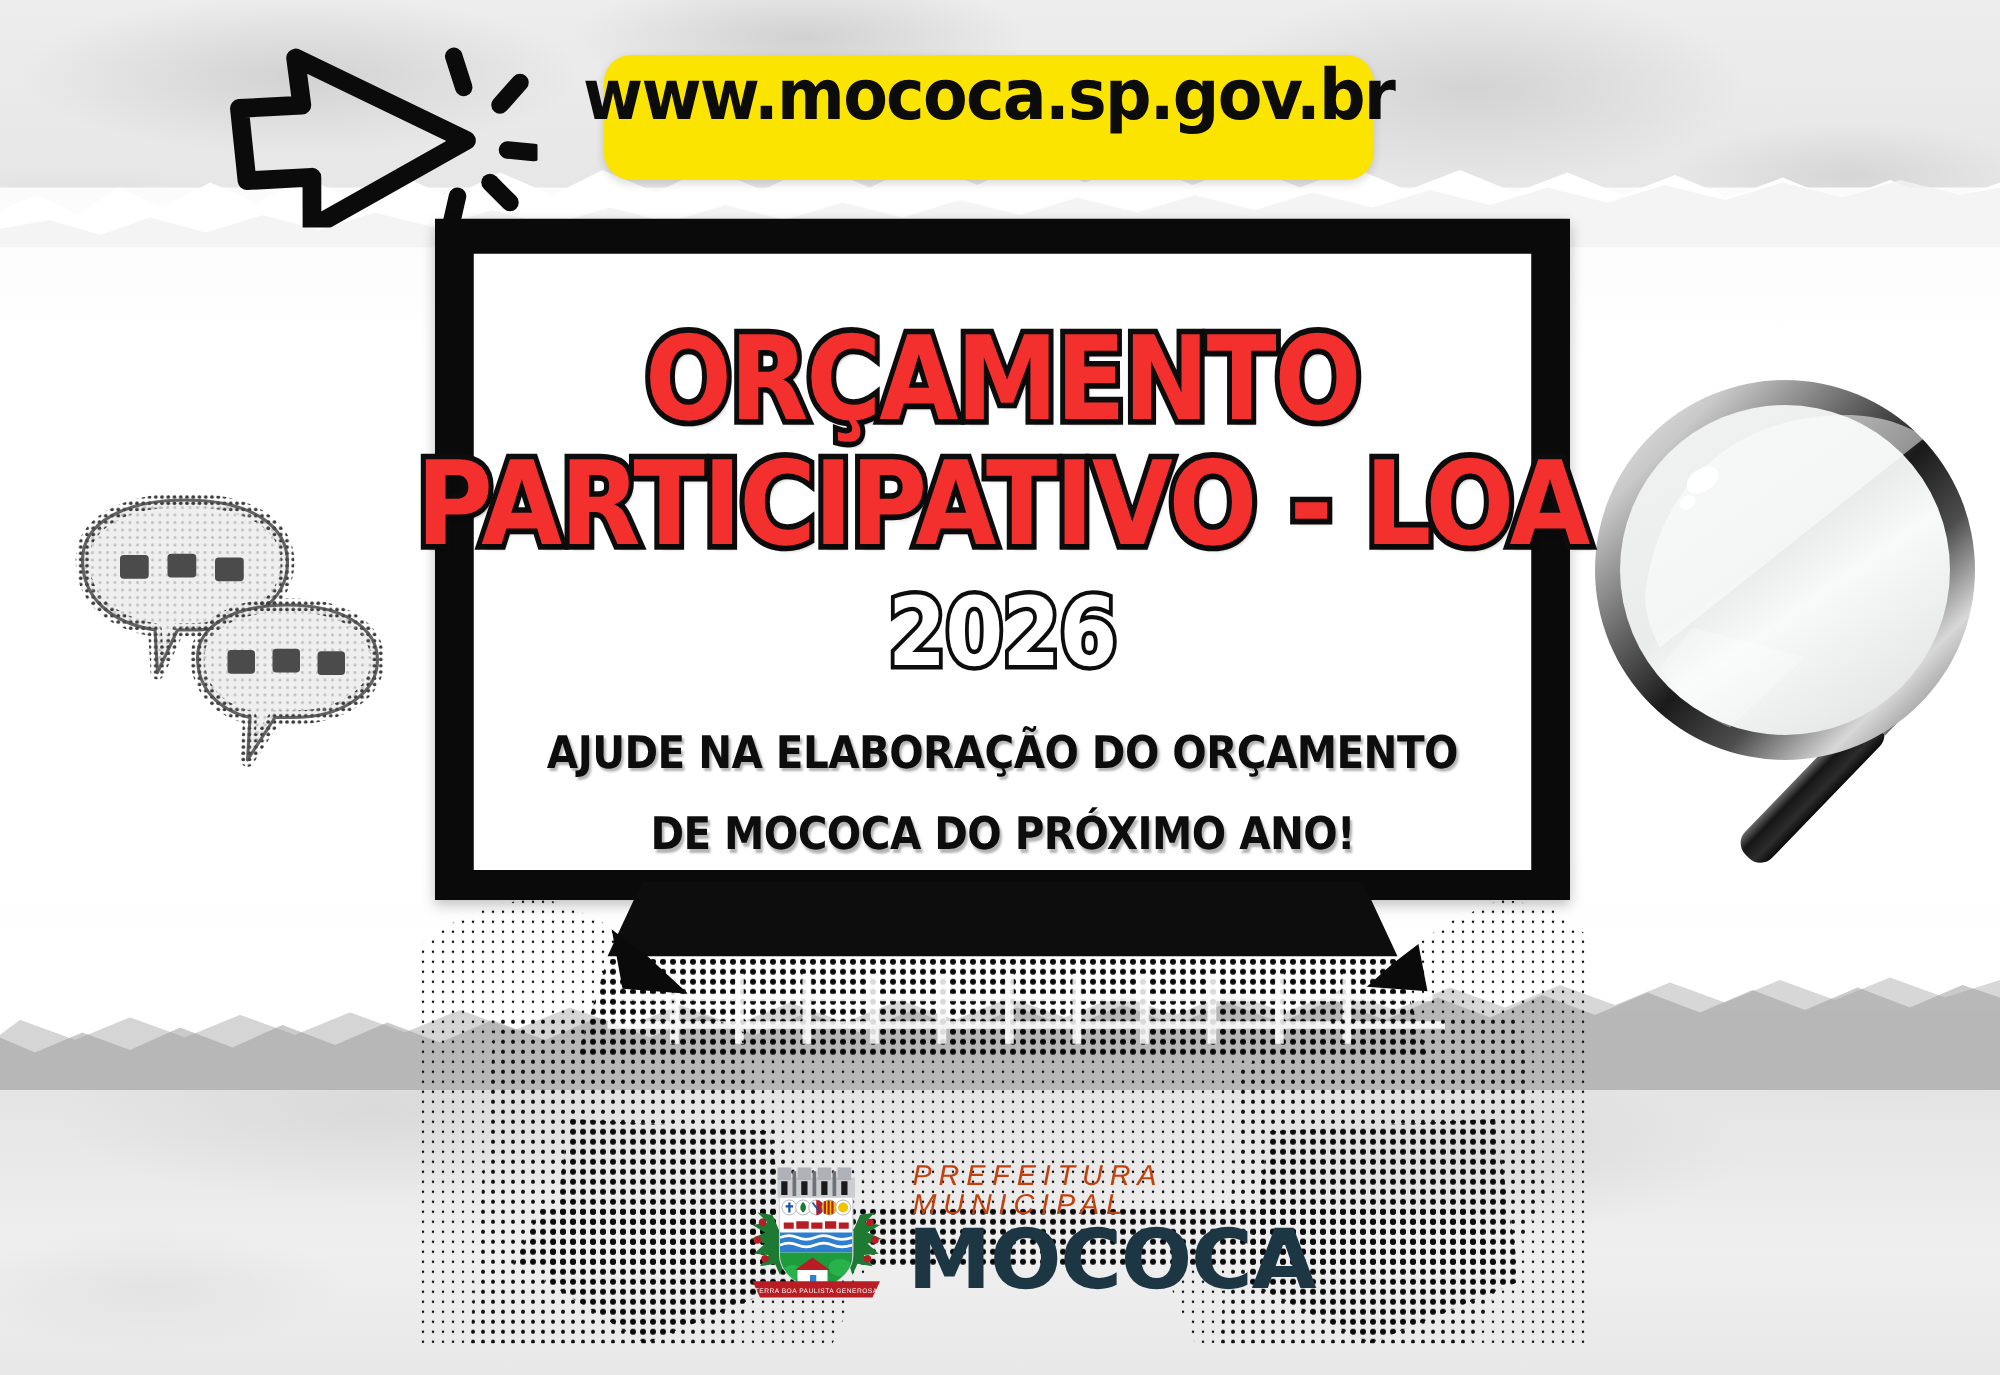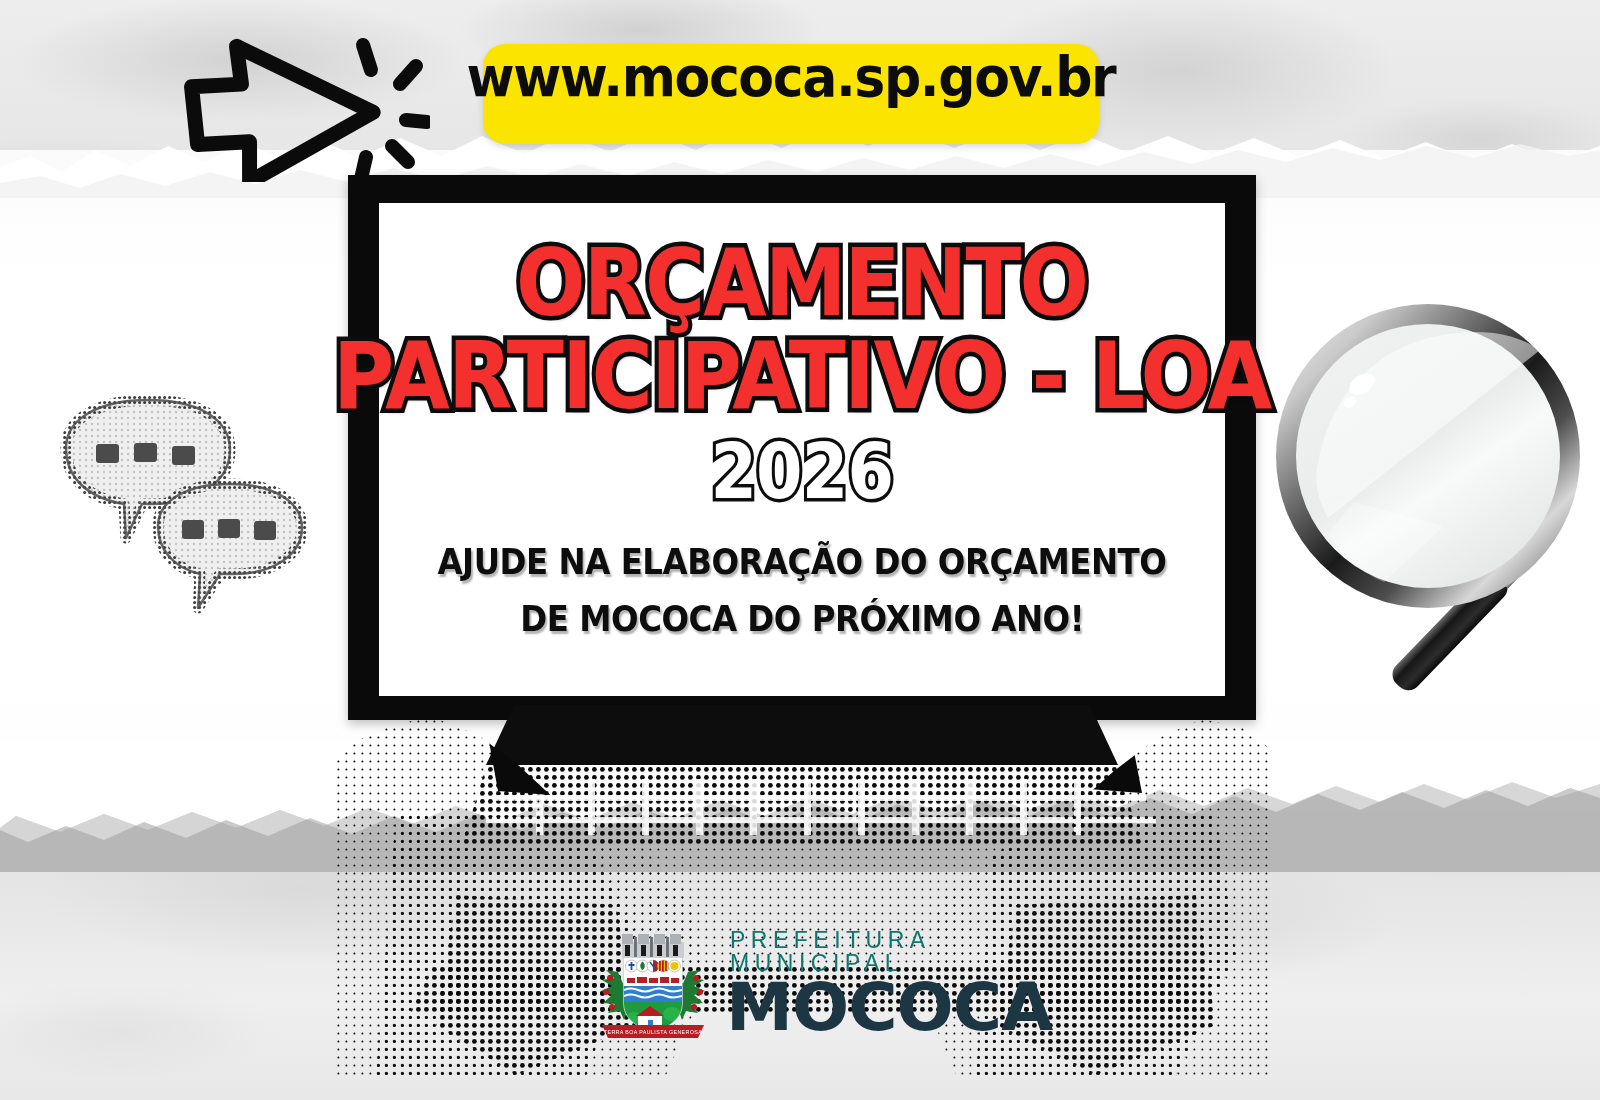--- a/index.html
+++ b/index.html
@@ -74,22 +74,22 @@
   }
   .screen-frame::before{
     content:""; position:absolute; inset:-6px;
     background:
       radial-gradient(circle at 3px 3px, #0a0a0a 1.7px, transparent 2.1px) 0 0/7px 7px;
     opacity:.95; z-index:-1;
   }
   .screen-inner {
     position:absolute; left:31px; top:28px; right:31px; bottom:24px;
     background:#ffffff;
-    display:flex; flex-direction:column; align-items:center; justify-content:flex-start;
-    padding-top:36px;
+    display:flex; flex-direction:column; align-items:center; justify-content:space-between;
+    padding-top:56px;
   }
 
   .title-line {
     font-family:"DejaVu Sans", sans-serif;
     font-weight:bold;
     color:#F4302E;
     -webkit-text-stroke:9px #0d0d0d;
     paint-order:stroke fill;
     letter-spacing:-2px;
     white-space:nowrap;
@@ -123,22 +123,22 @@
 
   
   .base-wrap { position:absolute; left:0; top:520px; width:932px; height:380px; }
 
   
   .logo { position:absolute; left:594px; top:928px; width:380px; height:112px; display:flex; align-items:center; }
   .crest { width:118px; height:112px; flex:0 0 118px; }
   .logo-txt { margin-left:14px; display:flex; flex-direction:column; justify-content:center; }
   .pref {
     font-family:"Liberation Sans", sans-serif;
-    font-size:23px; letter-spacing:5.5px; color:#0f766e; font-weight:400;
-    line-height:1; padding-left:4px;
+    font-size:23px; letter-spacing:5.5px; color:#c2410c; font-weight:400;
+    line-height:1; padding-left:4px;font-style:italic;
   }
   .moc {
     font-family:"DejaVu Sans", sans-serif;
     font-weight:bold; font-size:66px; color:#1d3644; letter-spacing:-1px;
     line-height:.95; margin-top:2px; transform:scaleX(1.02); transform-origin:left center;
   }
 </style>
 </head>
 <body>
 

